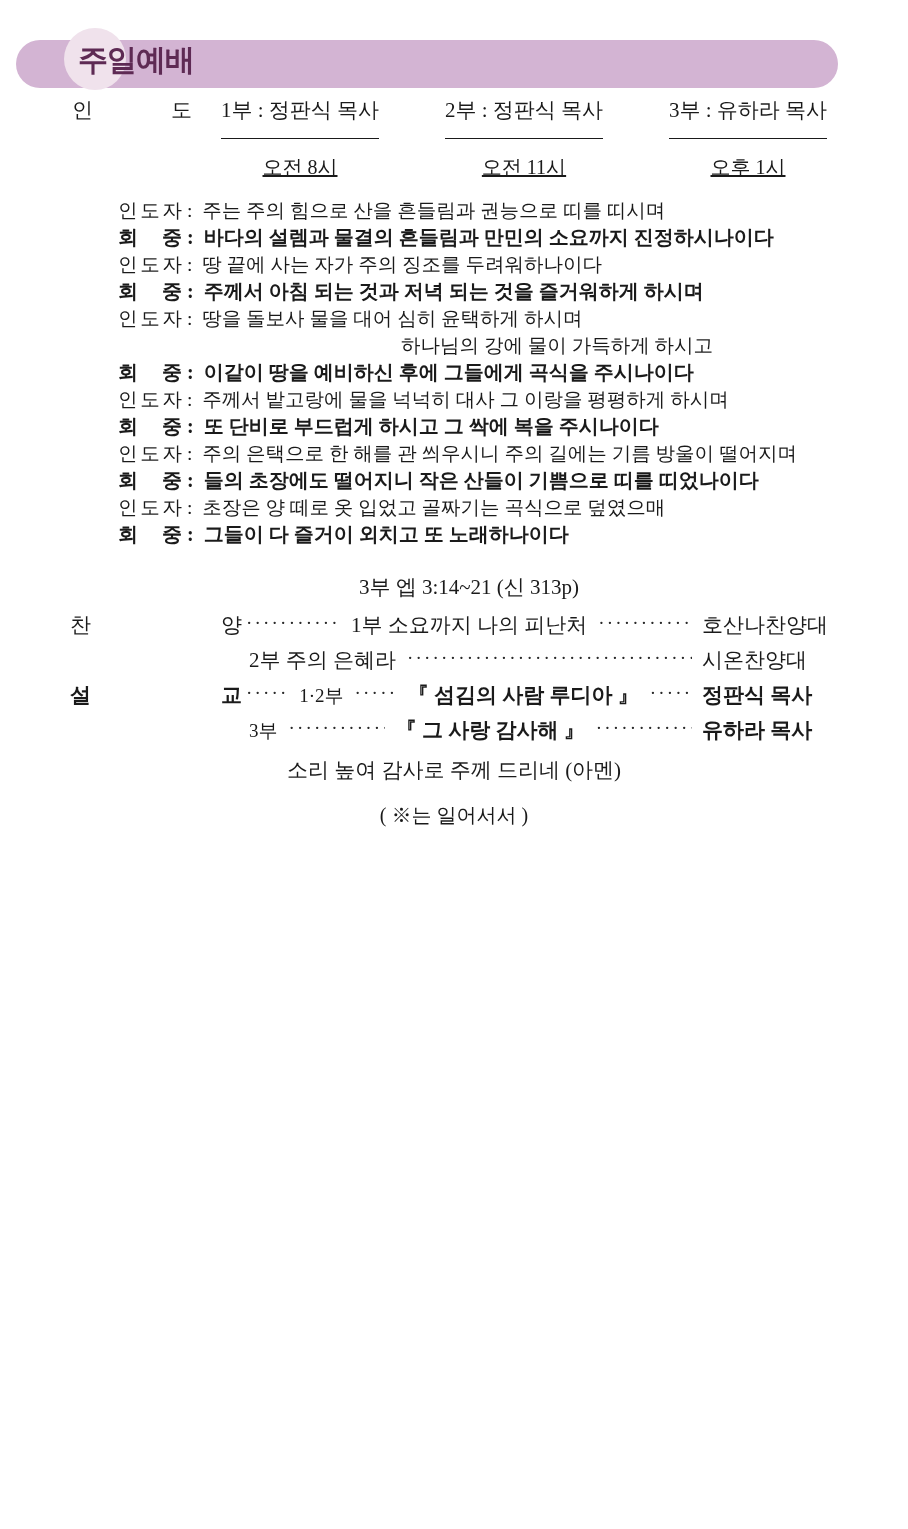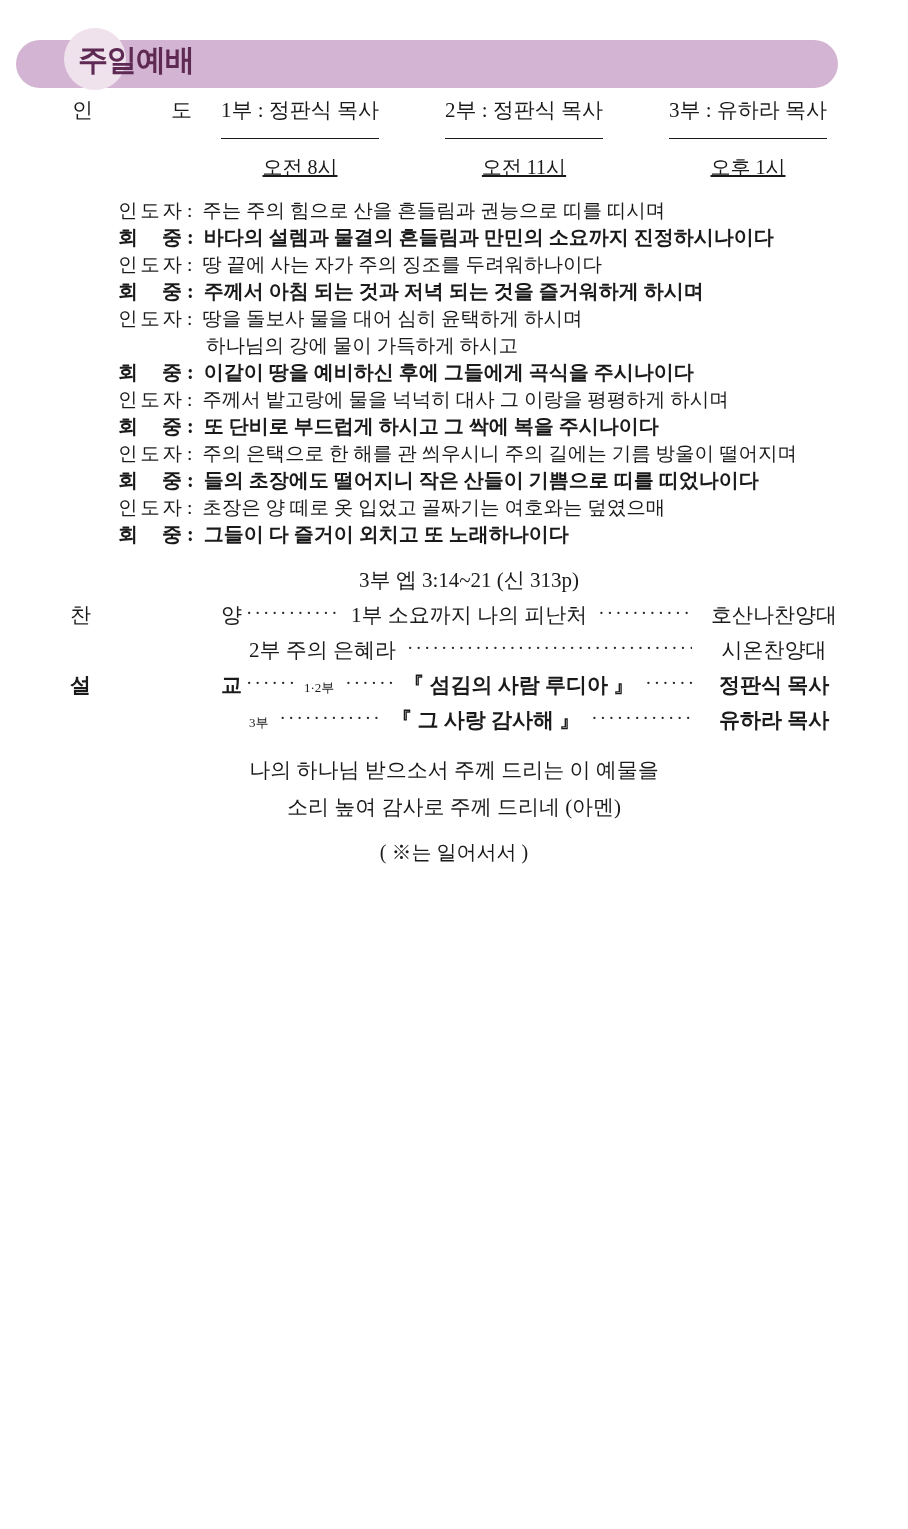--- a/index.html
+++ b/index.html
@@ -148,40 +148,41 @@
     content: "····································································································································";
   }
   .center-val {
     flex: 0 0 auto;
     padding: 0 7px;
     font-size: 21px;
     white-space: nowrap;
     text-align: center;
   }
   .center-val.bold { font-weight: bold; }
-  .center-val.small { font-size: 13px; }
+  .center-val.small { font-size: 19px; }
   .right-label {
     width: 144px;
     flex: 0 0 144px;
     display: flex;
     justify-content: space-between;
     font-size: 21px;
     white-space: nowrap;
     margin-left: 6px;
   }
   .right-label.bold { font-weight: bold; }
   .right-label.nospread {
     display: block;
-    text-align: center;
+    text-align: left;
+    margin-top: 10px;
   }
 
   
   .cont-row {
     display: flex;
-    align-items: flex-start;
+    align-items: flex-end;
     padding: 0 62px 0 48px;
     height: 35px;
     font-size: 21px;
   }
   .cont-spacer {
     width: 194px;
     flex: 0 0 194px;
   }
 
   
@@ -206,20 +207,21 @@
   .resp-line.cong {
     font-weight: bold;
     font-size: 20px;
   }
   .resp-line .colon { margin: 0 5px 0 0; }
   .resp-cont {
     font-size: 19.5px;
     line-height: 27px;
     padding-left: 88px;
     white-space: nowrap;
+    text-align: center;
   }
 
   
   .verse {
     text-align: center;
     font-size: 21px;
     line-height: 31px;
     padding: 2px 0 4px 0;
   }
 
@@ -298,21 +300,21 @@
             <span>자</span>
           </span></span><span class="colon"> : </span><span>주의 은택으로 한 해를 관 씌우시니 주의 길에는 기름 방울이 떨어지며</span></div>
       <div class="resp-line cong"><span class="who"><span class="sp">
             <span>회</span>
             <span>중</span>
           </span></span><span class="colon"> : </span><span>들의 초장에도 떨어지니 작은 산들이 기쁨으로 띠를 띠었나이다</span></div>
       <div class="resp-line"><span class="who"><span class="sp">
             <span>인</span>
             <span>도</span>
             <span>자</span>
-          </span></span><span class="colon"> : </span><span>초장은 양 떼로 옷 입었고 골짜기는 여호와는 덮였으매</span></div>
+          </span></span><span class="colon"> : </span><span>초장은 양 떼로 옷 입었고 골짜기는 곡식으로 덮였으매</span></div>
       <div class="resp-line cong"><span class="who"><span class="sp">
             <span>회</span>
             <span>중</span>
           </span></span><span class="colon"> : </span><span>그들이 다 즐거이 외치고 또 노래하나이다</span></div>
     </div>
 
   <div class="order-list" id="order-part2"></div>
 
   <div class="cont-row">
     <div class="cont-spacer"></div>
@@ -362,21 +364,20 @@
         <div class="dots"></div>
         <div class="center-val bold">『 그 사랑 감사해 』</div>
         <div class="dots"></div>
         <div class="right-label nospread bold">유하라 목사</div>
       </div>
     </div>
 
   <div class="order-list" id="order-part3"></div>
 
   <div id="offering-verse">
-      <div class="verse">나의 하나님 받으소서 주께 드리는 이 예물을</div>
       <div class="verse">소리 높여 감사로 주께 드리네 (아멘)</div>
     </div>
 
   <div class="order-list" id="order-part4"></div>
 
   <div class="footnote">( ※는 일어서서 )</div>
 
 </div>
 
 </body></html>

